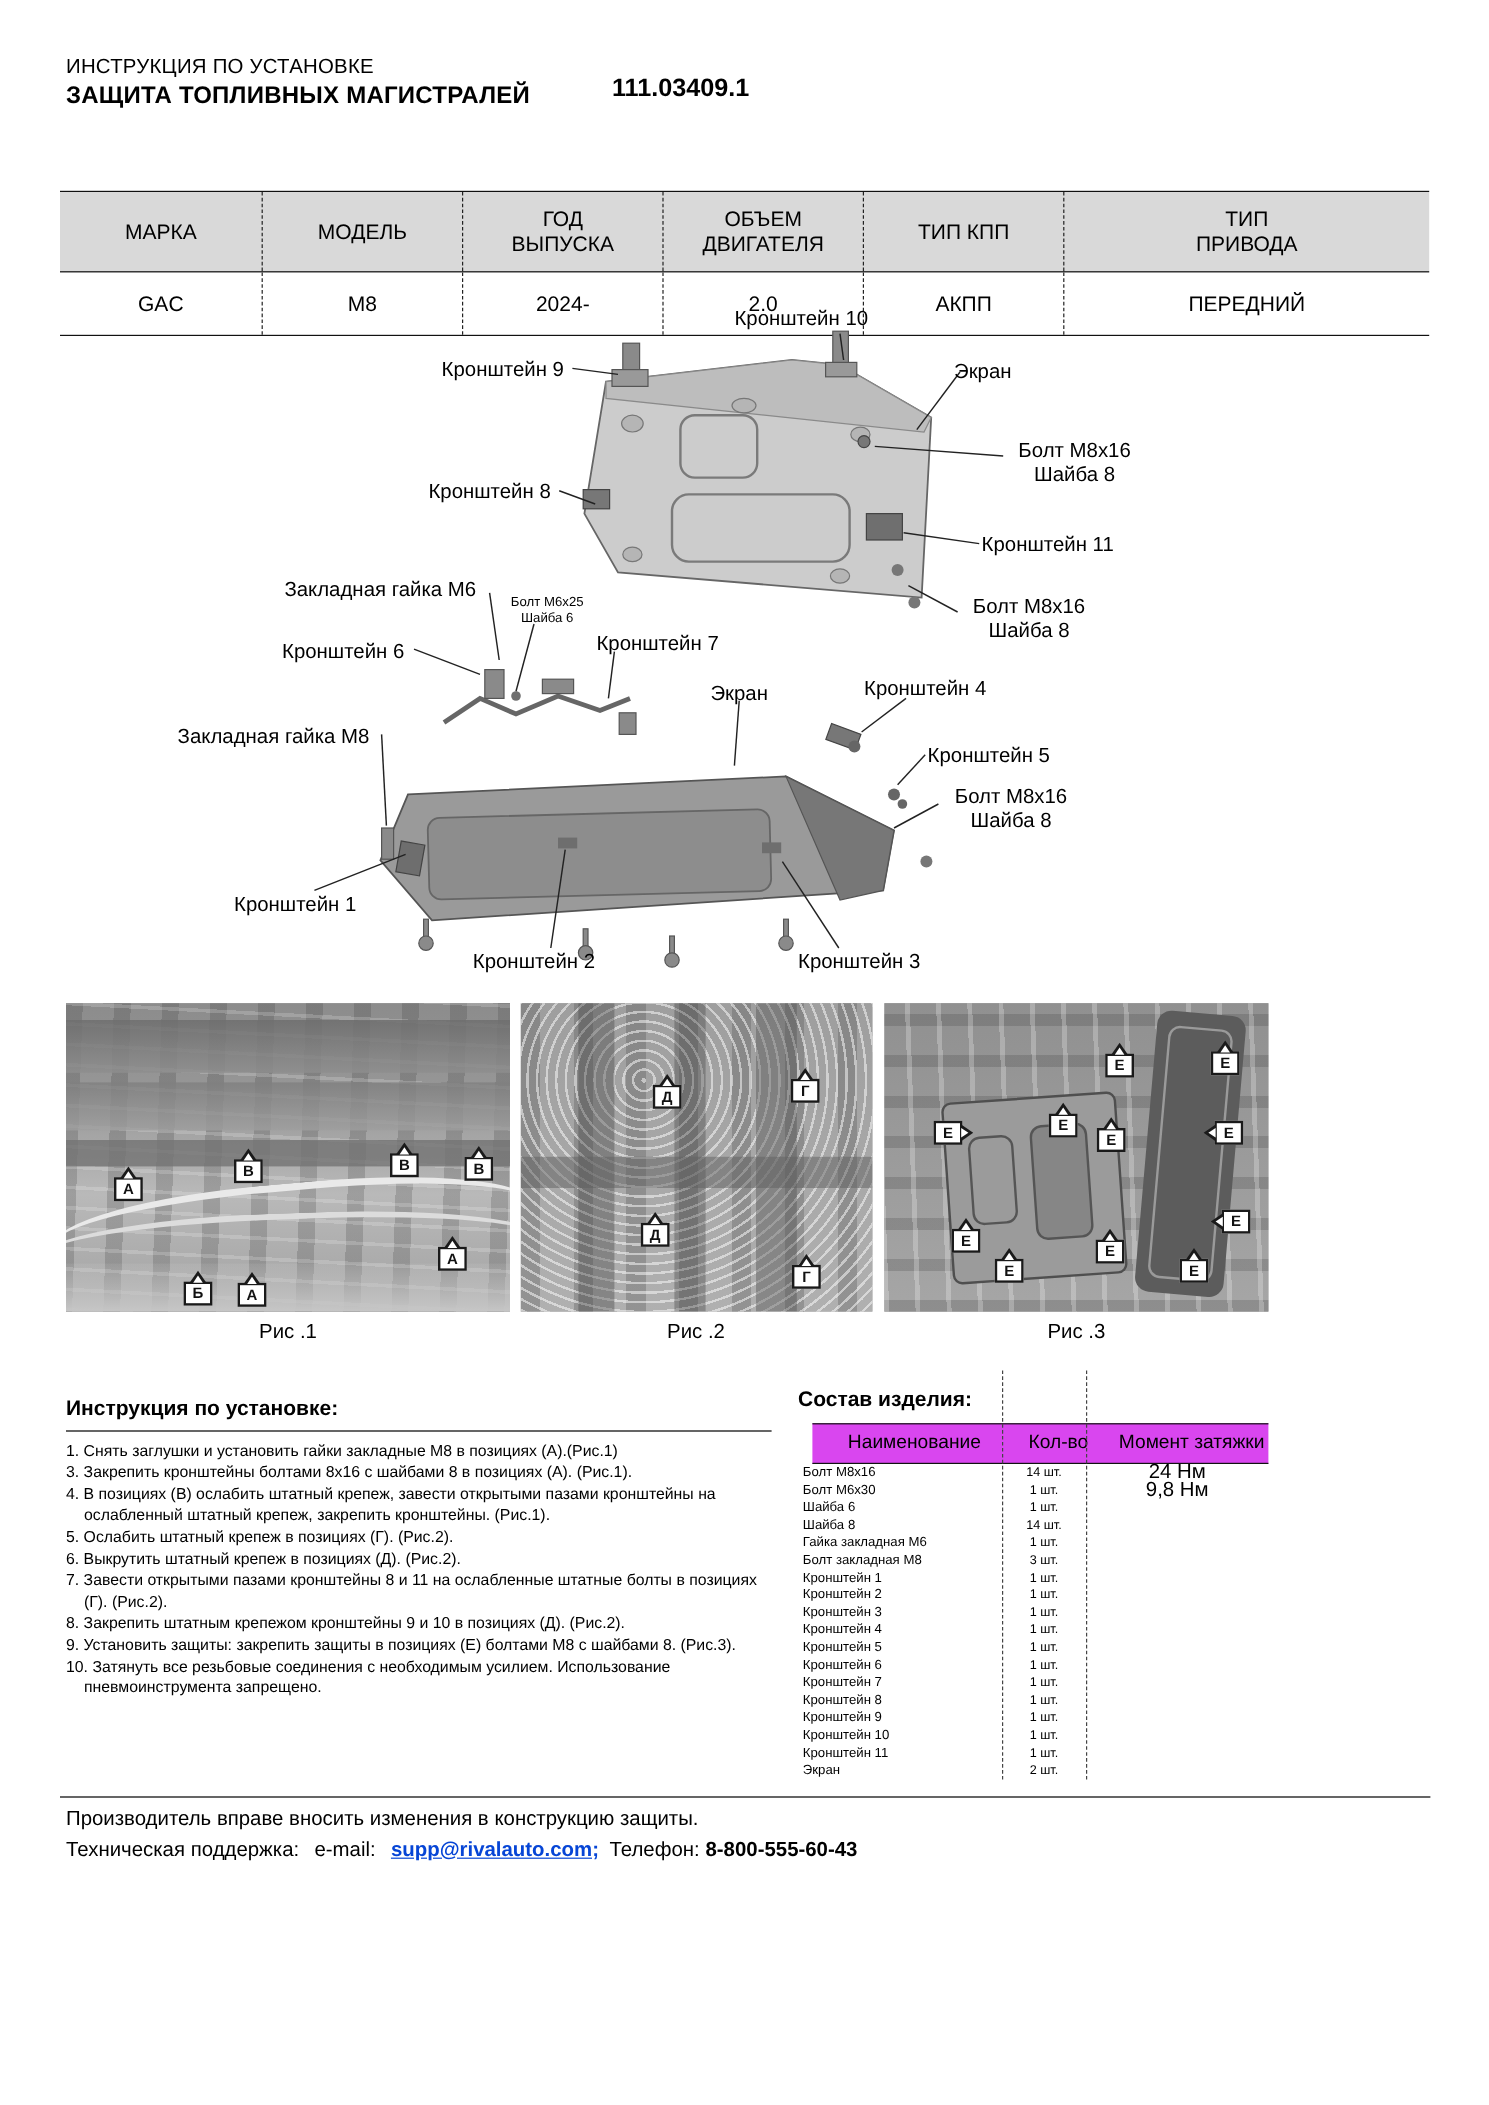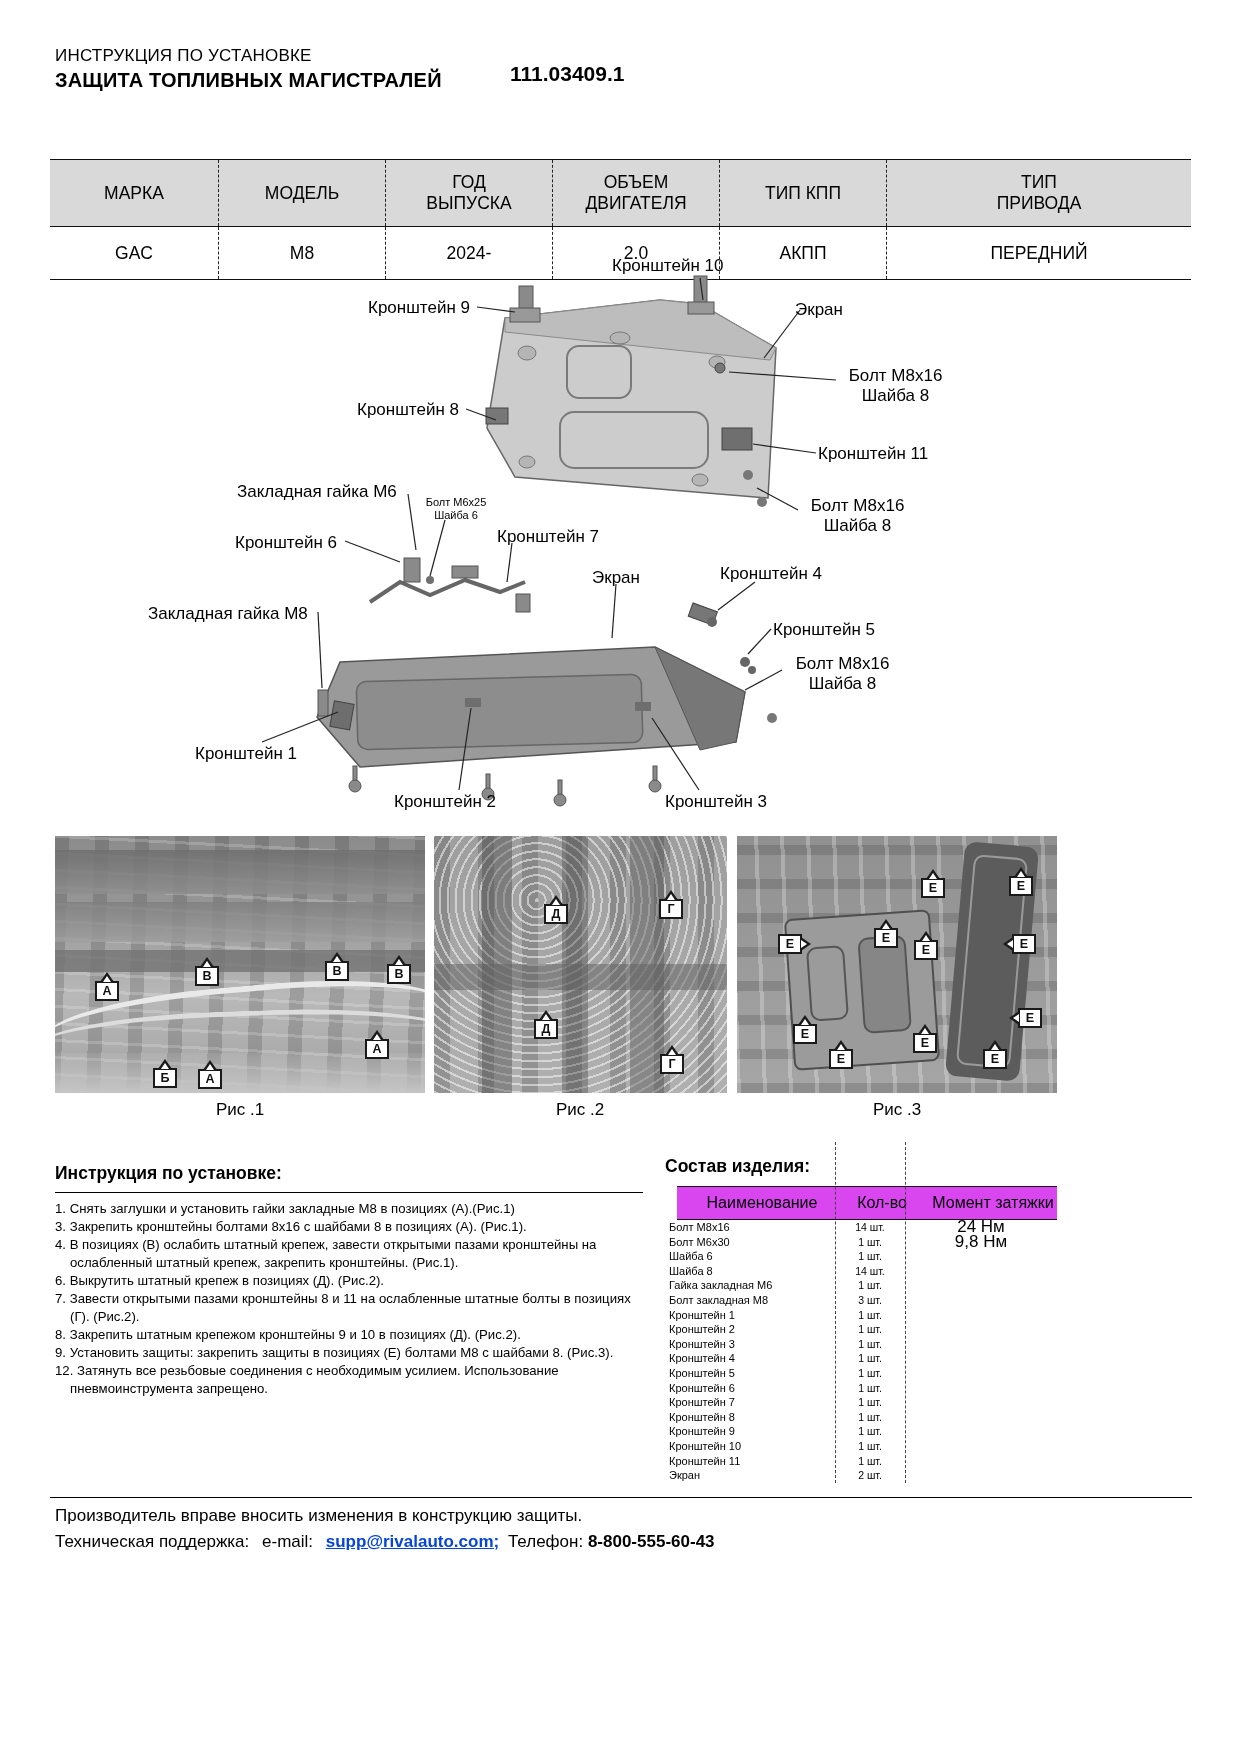--- a/index.html
+++ b/index.html
@@ -293,25 +293,26 @@
 
   <div class="caption cap1">Рис .1</div>
   <div class="caption cap2">Рис .2</div>
   <div class="caption cap3">Рис .3</div>
 
   <div class="inst-heading">Инструкция по установке:</div>
   <div class="steps" id="steps-list">
       <div class="step">1. Снять заглушки и установить гайки закладные М8 в позициях (А).(Рис.1)</div>
       <div class="step">3. Закрепить кронштейны болтами 8х16 с шайбами 8 в позициях (А). (Рис.1).</div>
       <div class="step">4. В позициях (В) ослабить штатный крепеж, завести открытыми пазами кронштейны на ослабленный штатный крепеж, закрепить кронштейны. (Рис.1).</div>
+      <div class="step">5. Ослабить штатный крепеж в позициях (Г). (Рис.2).</div>
       <div class="step">6. Выкрутить штатный крепеж в позициях (Д). (Рис.2).</div>
       <div class="step">7. Завести открытыми пазами кронштейны 8 и 11 на ослабленные штатные болты в позициях (Г). (Рис.2).</div>
       <div class="step">8. Закрепить штатным крепежом кронштейны 9 и 10 в позициях (Д). (Рис.2).</div>
       <div class="step">9. Установить защиты: закрепить защиты в позициях (Е) болтами М8 с шайбами 8. (Рис.3).</div>
-      <div class="step">12. Затянуть все резьбовые соединения с необходимым усилием. Использование пневмоинструмента запрещено.</div>
+      <div class="step">10. Затянуть все резьбовые соединения с необходимым усилием. Использование пневмоинструмента запрещено.</div>
     </div>
 
   <div class="parts-block">
     <div class="parts-heading">Состав изделия:</div>
     <div class="ptable">
       <div class="phead">
         <div class="pcell ph">Наименование</div>
         <div class="pcell ph">Кол-во</div>
         <div class="pcell ph">Момент затяжки</div>
       </div>

